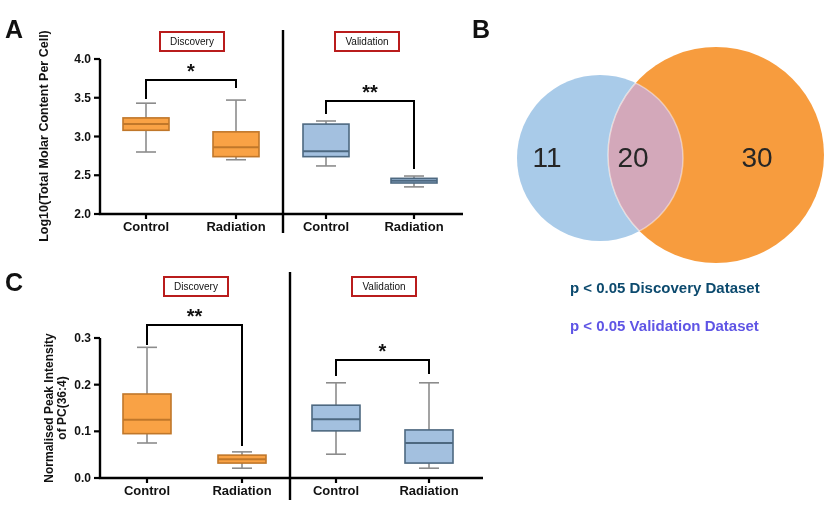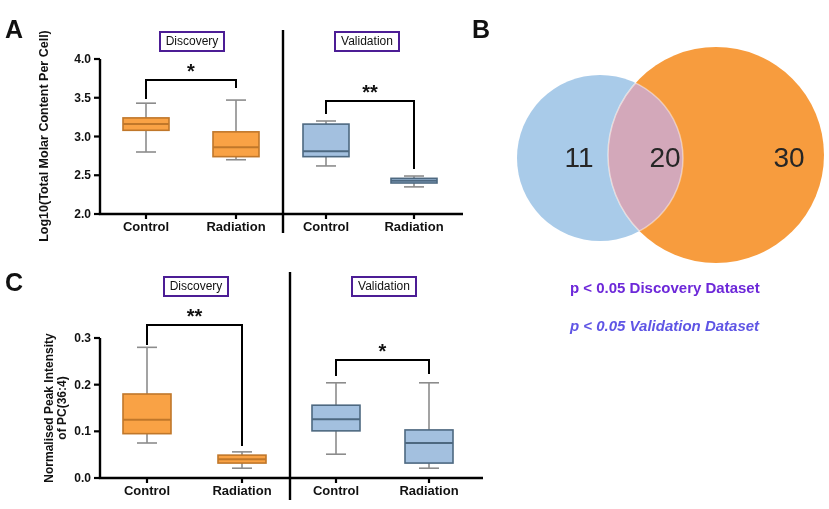--- a/index.html
+++ b/index.html
@@ -5,31 +5,31 @@
   html,body{margin:0;padding:0;background:#fff;}
   #figure{
     position:relative;width:829px;height:509px;background:#ffffff;overflow:hidden;
     font-family:"Liberation Sans",sans-serif;
   }
   #plot-svg{position:absolute;left:0;top:0;}
   .panel-letter{
     position:absolute;font-size:25px;font-weight:bold;color:#111;line-height:1;
   }
   .subpanel-header{
-    position:absolute;border:2px solid #4c1d95;background:#fff;
-    font-size:12px;color:#111;text-align:center;height:17px;line-height:17px;width:62px;
+    position:absolute;border:2px solid #b91c1c;background:#fff;
+    font-size:10px;color:#111;text-align:center;height:17px;line-height:17px;width:62px;
   }
   .y-title{
     position:absolute;transform:translate(-50%,-50%) rotate(-90deg);
     font-size:12.5px;font-weight:bold;color:#111;white-space:nowrap;
     text-align:center;line-height:13px;
   }
   .venn-count{
     position:absolute;transform:translate(-50%,-50%);
-    font-size:28px;color:#262626;line-height:1;margin-left:32px;
+    font-size:28px;color:#262626;line-height:1;
   }
   .venn-legend-item{
     position:absolute;font-size:15px;font-weight:bold;white-space:nowrap;
   }
 </style>
 </head>
 <body>
 
 <div id="figure">
 
@@ -148,16 +148,16 @@
   <div class="y-title" style="left:44px;top:136px">Log10(Total Molar Content Per Cell)</div>
   <div class="y-title" style="left:56px;top:408px;font-size:12px">
     <div>Normalised Peak Intensity</div>
     <div>of PC(36:4)</div>
   </div>
 
   <div class="venn-count" style="left:547px;top:158px">11</div>
   <div class="venn-count" style="left:633px;top:158px">20</div>
   <div class="venn-count" style="left:757px;top:158px">30</div>
 
-  <div class="venn-legend-item" id="legend-0" style="left: 570px; top: 279px; color: #6d28d9;">p &lt; 0.05 Discovery Dataset</div>
-  <div class="venn-legend-item" id="legend-1" style="left: 570px; top: 317px; color: rgb(95, 85, 229); font-style: italic;">p &lt; 0.05 Validation Dataset</div>
+  <div class="venn-legend-item" id="legend-0" style="left: 570px; top: 279px; color: #0c4a6e;">p &lt; 0.05 Discovery Dataset</div>
+  <div class="venn-legend-item" id="legend-1" style="left: 570px; top: 317px; color: rgb(95, 85, 229);">p &lt; 0.05 Validation Dataset</div>
 
 </div>
 
 </body></html>

